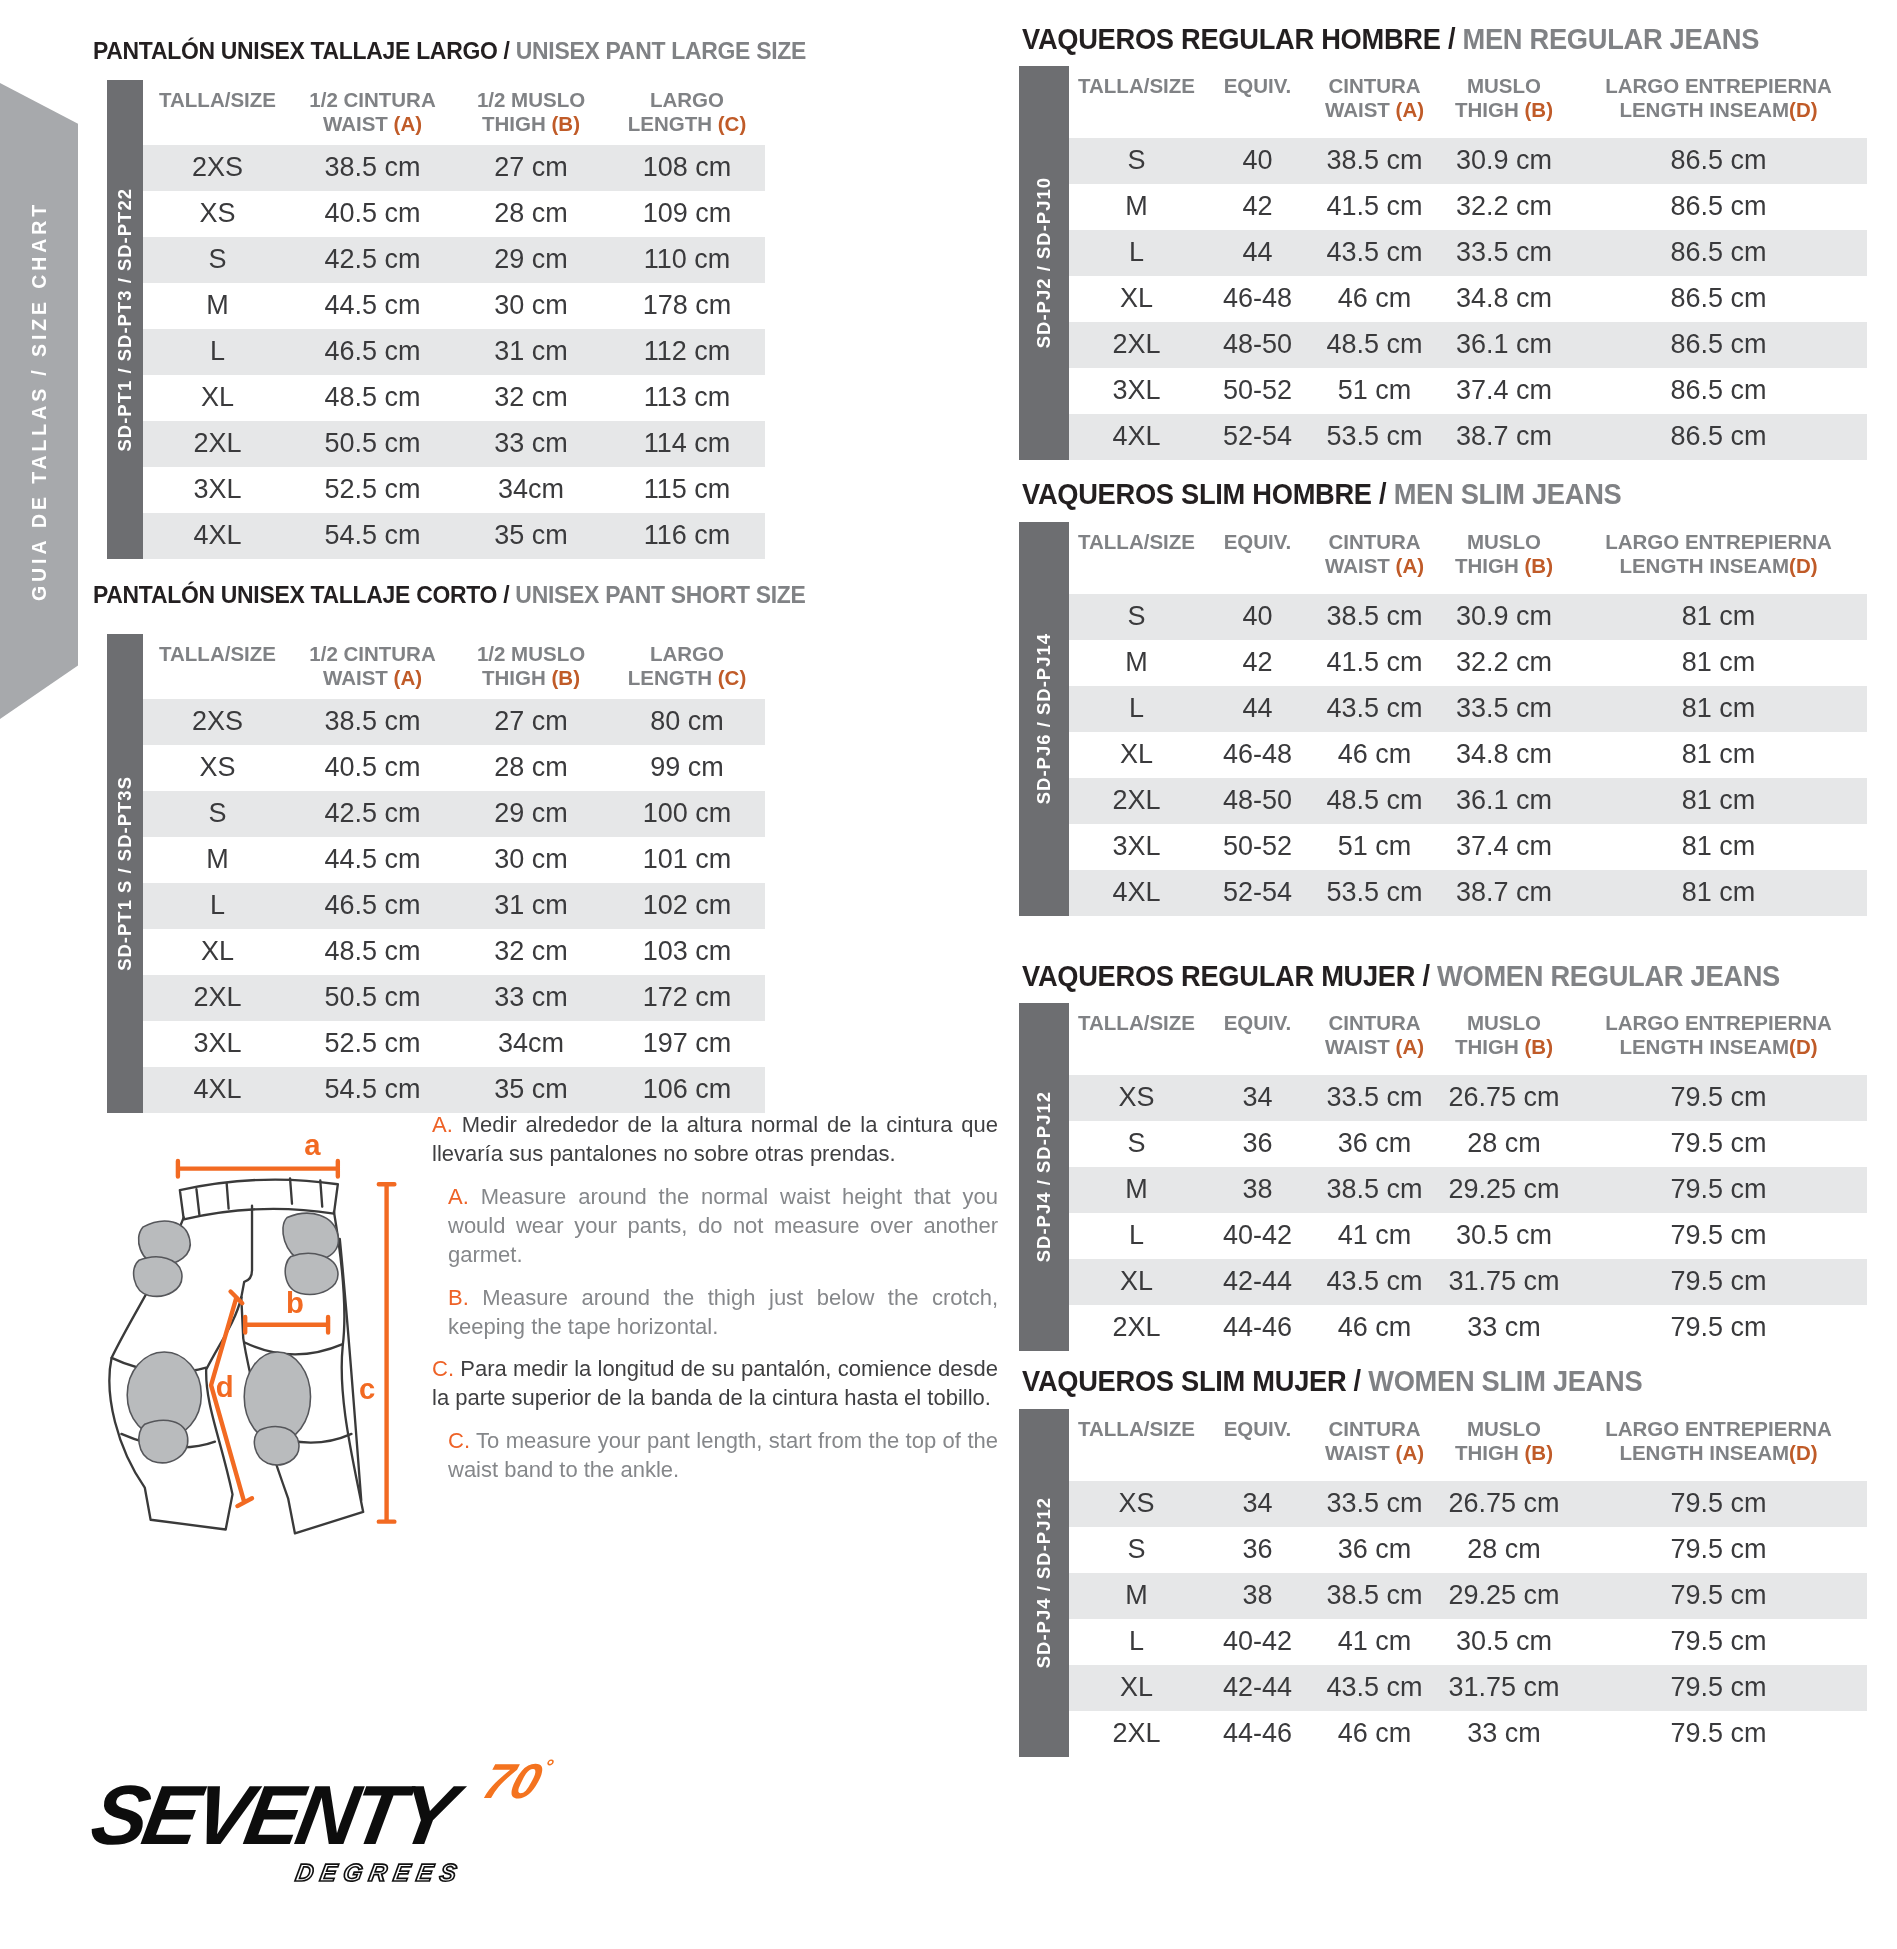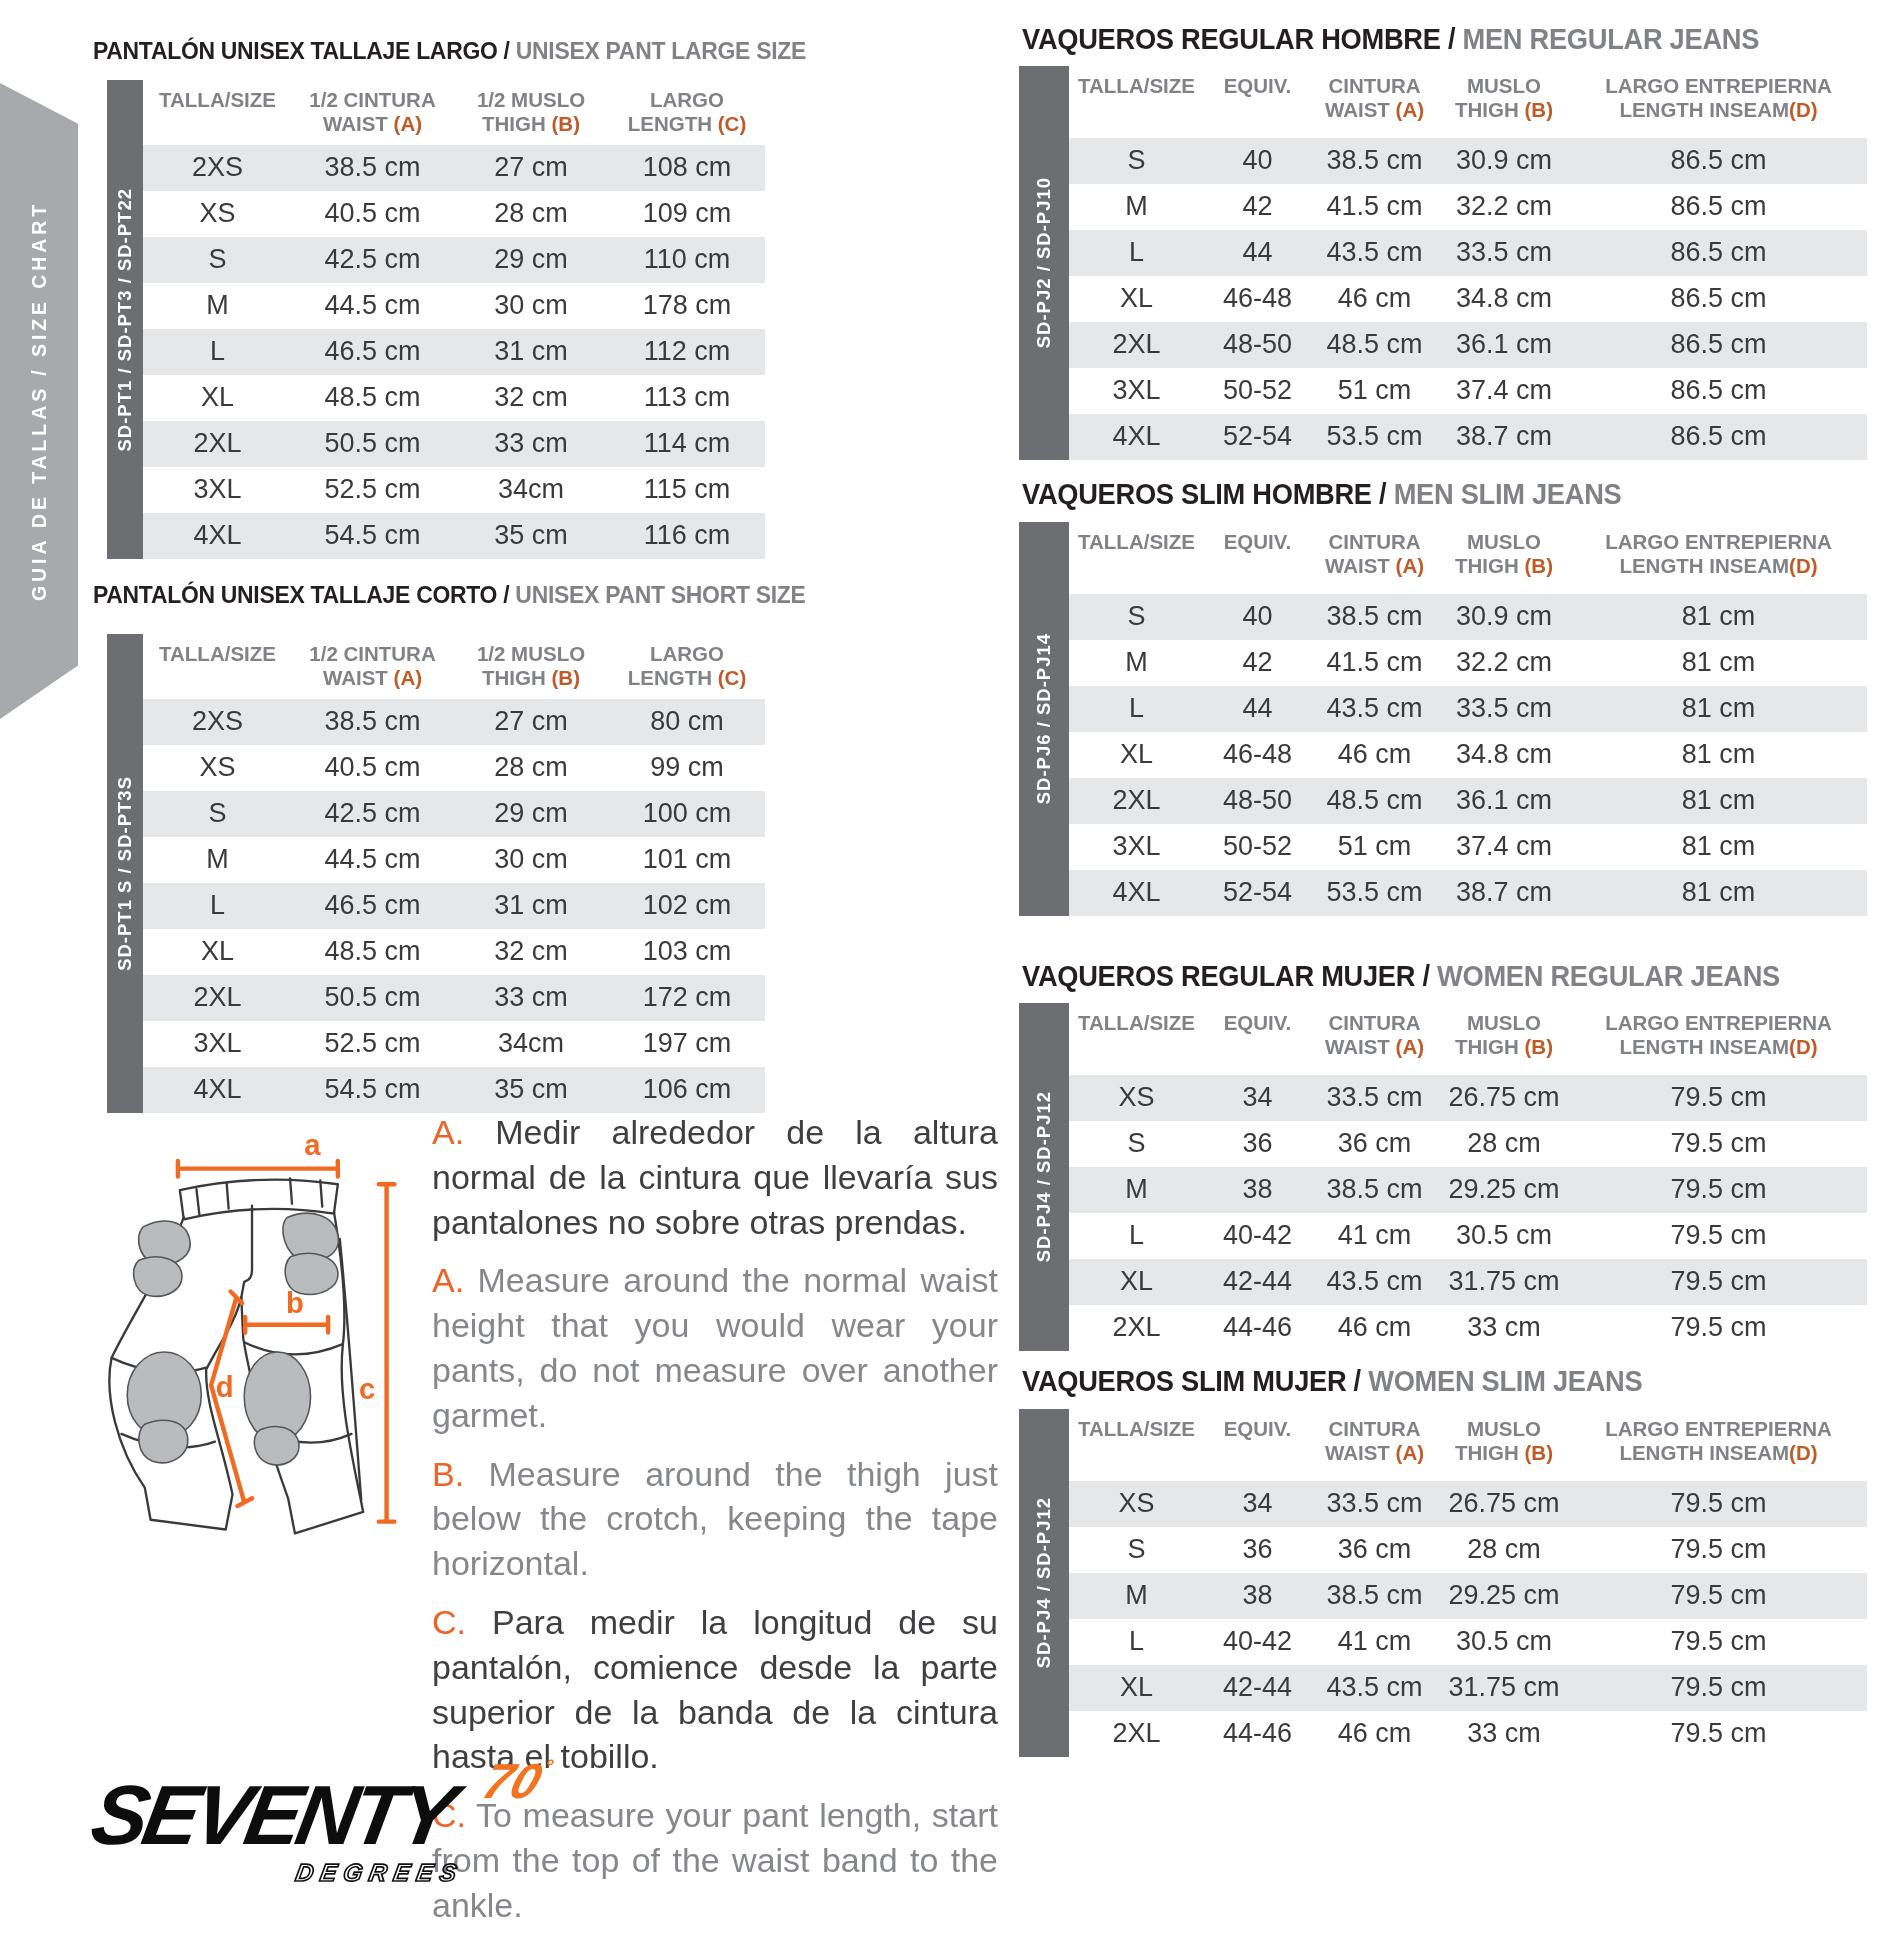--- a/index.html
+++ b/index.html
@@ -34,23 +34,23 @@
       text-align:center;}
   .left-tbl .th{height:57px;}
   .right-tbl .th{height:64px;}
   .th .mark{color:#c05b28;white-space:pre;}
   .td{display:flex;align-items:center;justify-content:center;height:46px;
       font-size:27px;color:#3a3a3c;white-space:nowrap;}
   .td.alt{background:#e6e7e8;}
 
   
   .instructions{position:absolute;left:432px;top:1110px;width:566px;}
-  .instructions p{margin:0 0 13.7px 0;font-size:34px;line-height:1.32;text-align:justify;}
+  .instructions p{margin:0 0 13.7px 0;font-size:22px;line-height:1.32;text-align:justify;}
   .instructions p.es{color:#3f3f41;}
-  .instructions p.en{color:#85878a;}
+  .instructions p.en{color:#85878a;margin-left:16px;}
   .instructions .ltr{color:#ee6227;}
 
   
   .diagram{position:absolute;left:96px;top:1112px;width:353px;height:441px;}
   .diagram svg text{font-family:"Liberation Sans",sans-serif;}
 
   
   .logo{position:absolute;left:93px;top:1773px;width:468px;height:156px;}
   .logo-word{position:absolute;left:0;top:0;font-size:84px;font-weight:bold;font-style:italic;
              letter-spacing:-4.9px;color:#0d0d0d;transform:skewX(-10deg);line-height:1;}

